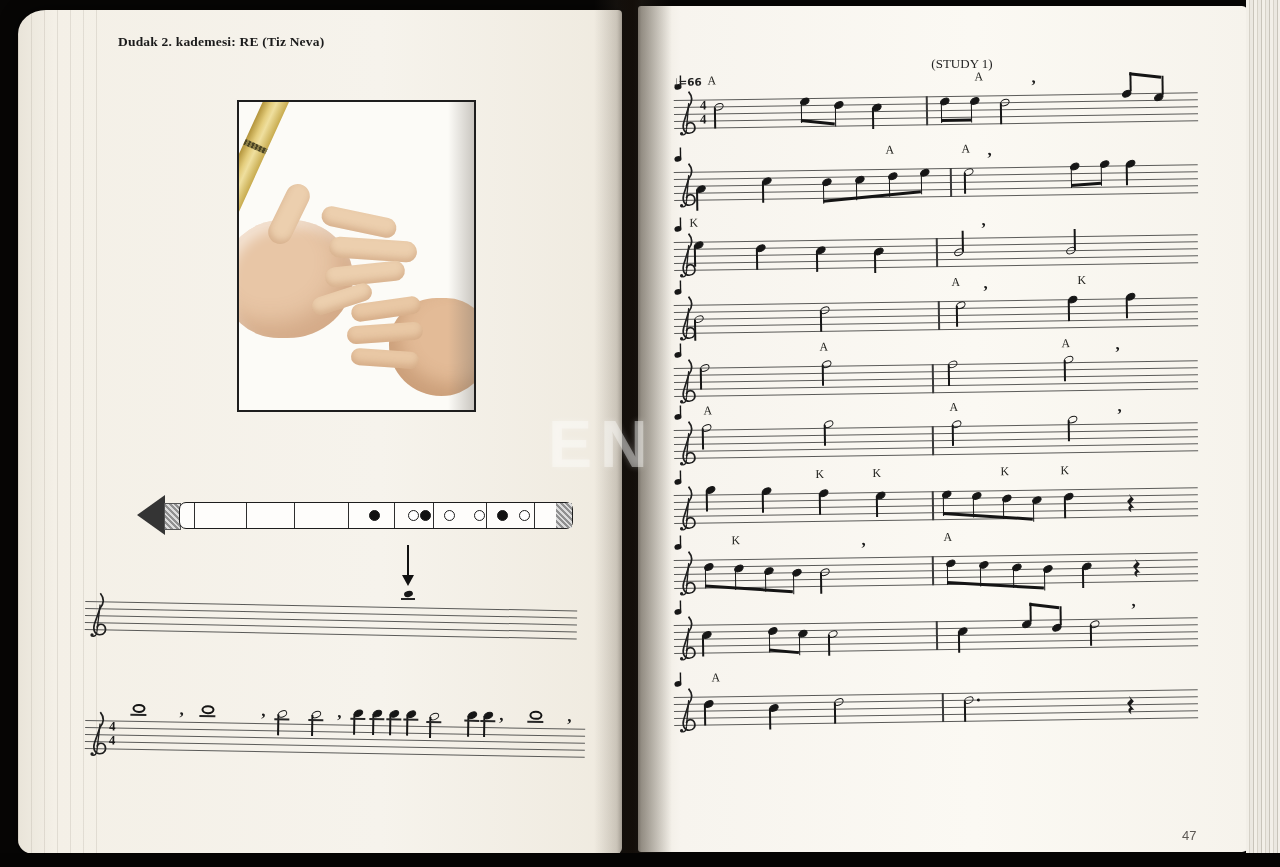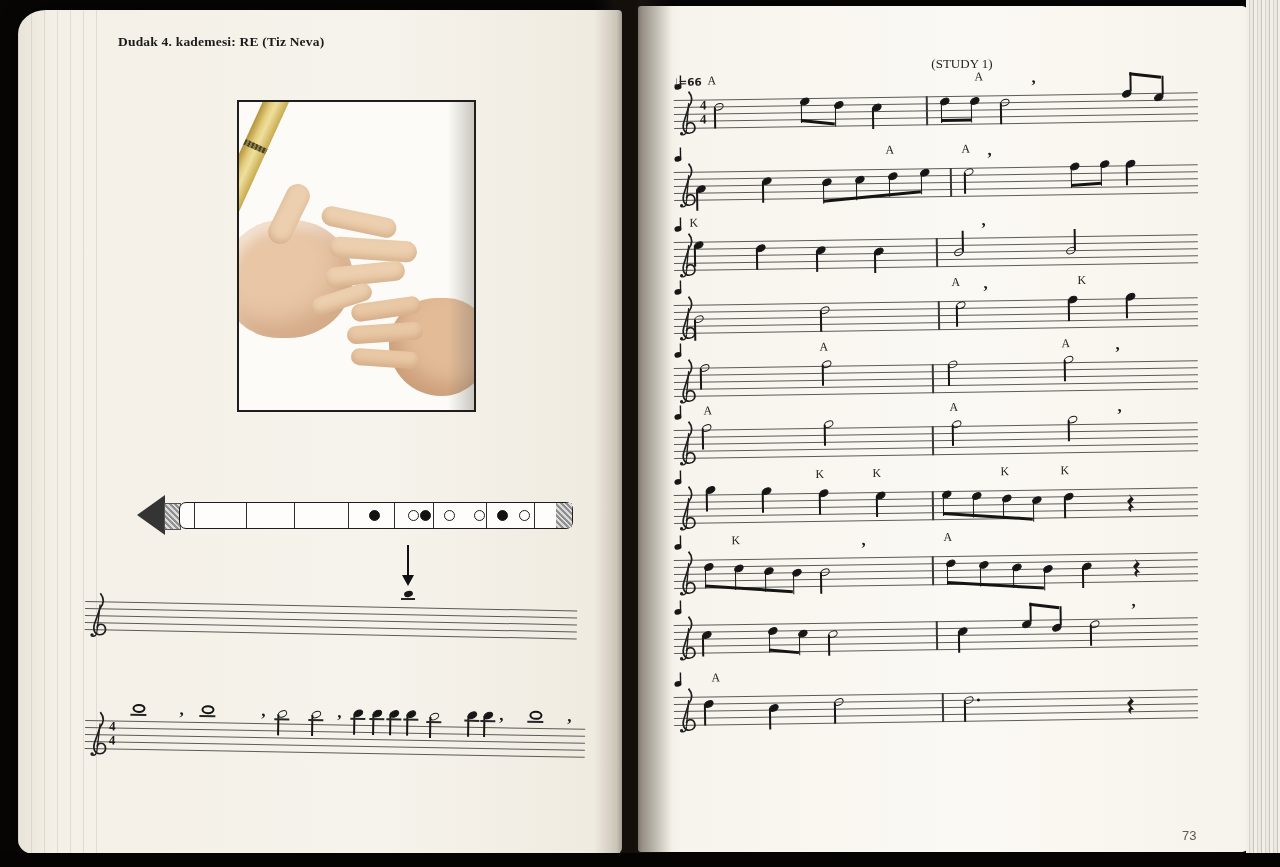--- a/index.html
+++ b/index.html
@@ -67,21 +67,21 @@
     font-family:"Liberation Sans",sans-serif;font-weight:bold;font-size:66px;letter-spacing:8px;
     color:rgba(253,253,251,.42);text-shadow:0 0 6px rgba(255,255,255,.25);}
 </style>
 </head>
 <body>
 
 <div class="scene">
 
   <div class="page page-left">
     <div class="edge-lines-left"></div>
-    <div class="lp-title">Dudak 4. kademesi: RE  (Tiz Neva)</div>
+    <div class="lp-title">Dudak 2. kademesi: RE  (Tiz Neva)</div>
 
     <div class="photo">
       <div class="hand" style="left:-14px;top:118px;width:128px;height:118px;border-radius:48% 52% 55% 45%;
                   box-shadow:inset -14px -16px 22px rgba(160,100,60,.28), inset 6px 8px 12px rgba(255,255,255,.5);"></div>
       <div class="finger" style="left:38px;top:80px;width:24px;height:64px;transform:rotate(26deg);border-radius:12px;"></div>
       <div class="flute">
         <div class="fband" style="top:56px;"></div>
 
       </div>
       <div class="finger" style="left:82px;top:110px;width:76px;height:20px;transform:rotate(12deg);"></div>
@@ -187,21 +187,21 @@
         <div class="ledger" style="left: 395px; top: 19px; width: 15px;"></div>
         <div class="comma" style="left: 414px; top: 4px;">,</div>
         <div class="whole" style="left: 444px; top: 8.5px;"></div>
         <div class="ledger" style="left: 442px; top: 19px; width: 16px;"></div>
         <div class="comma" style="left: 482px; top: 4px;">,</div>
       </div>
     </div>
 
   <div class="page page-right">
     <div class="rp-subtitle">(STUDY  1)</div>
-    <div class="pageno">73</div>
+    <div class="pageno">47</div>
   <div class="staff" style="left: 36px; top: 68px; width: 524px; transform: rotate(-0.85deg);">
         <div class="sline" style="top: 26px;"></div>
         <div class="sline" style="top: 33px;"></div>
         <div class="sline" style="top: 40px;"></div>
         <div class="sline" style="top: 47px;"></div>
         <div class="sline" style="top: 54px;"></div>
         <div class="clef" style="left: 2px; top: 17px;"><svg width="24" height="46" viewBox="0 0 26 52">
             <path d="M14 1 C19 7 18 13 14 18 L8 36 C6 43 9 48 14 48 C19 48 22 44 20 39 C18 35 12 35 11 40" fill="none" stroke="#1f1f1f" stroke-width="1.9"></path>
             <path d="M14 14 L11 44" fill="none" stroke="#1f1f1f" stroke-width="1.5"></path>
             <path d="M11 44 C11 49 8 51 5 49" fill="none" stroke="#1f1f1f" stroke-width="1.5"></path>
@@ -562,13 +562,14 @@
         <div class="dot" style="left: 303px; top: 31.5px;"></div>
         <div class="rest" style="left: 452px; top: 31px;"><svg width="11" height="20" viewBox="0 0 11 20">
             <path d="M3 0.5 L8 6 L4.5 10 L8.5 15 C5.5 13.5 3.5 15.5 5.5 19 C1.8 17 1.5 13.5 4.2 12.5 L1.2 8 L4.8 4 Z" fill="#1a1a1a"></path>
           </svg></div>
       </div>
     </div>
 
   <div class="gutter"></div>
   <div class="edge-right"></div>
   <div class="bottom-band"></div>
+  <div class="watermark">EN</div>
 </div>
 
 </body></html>

